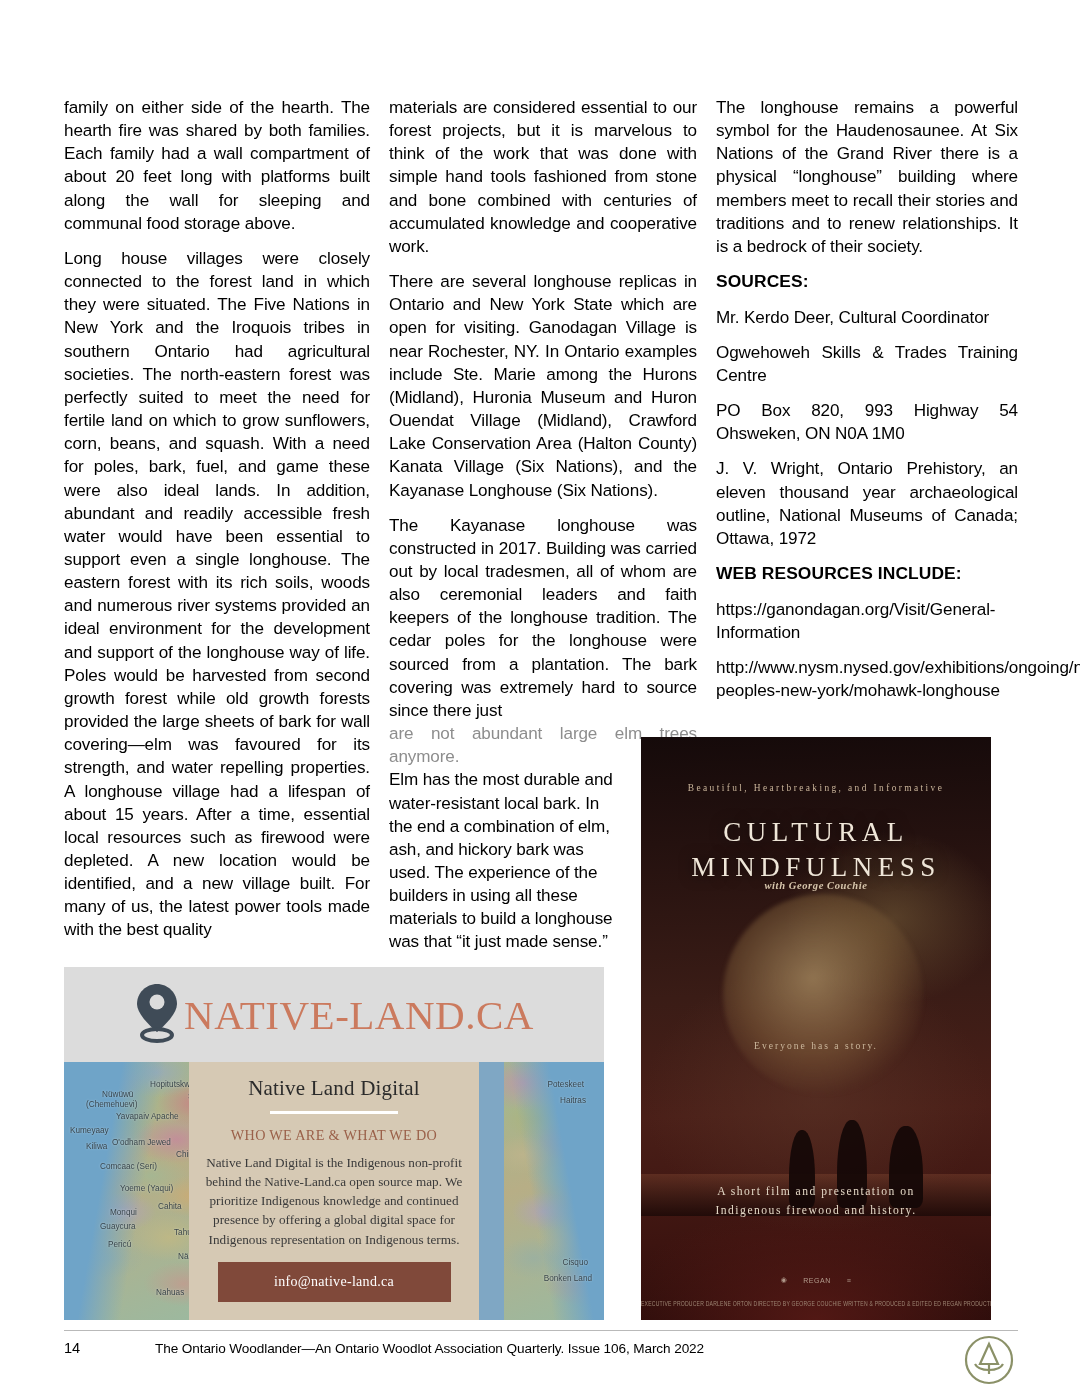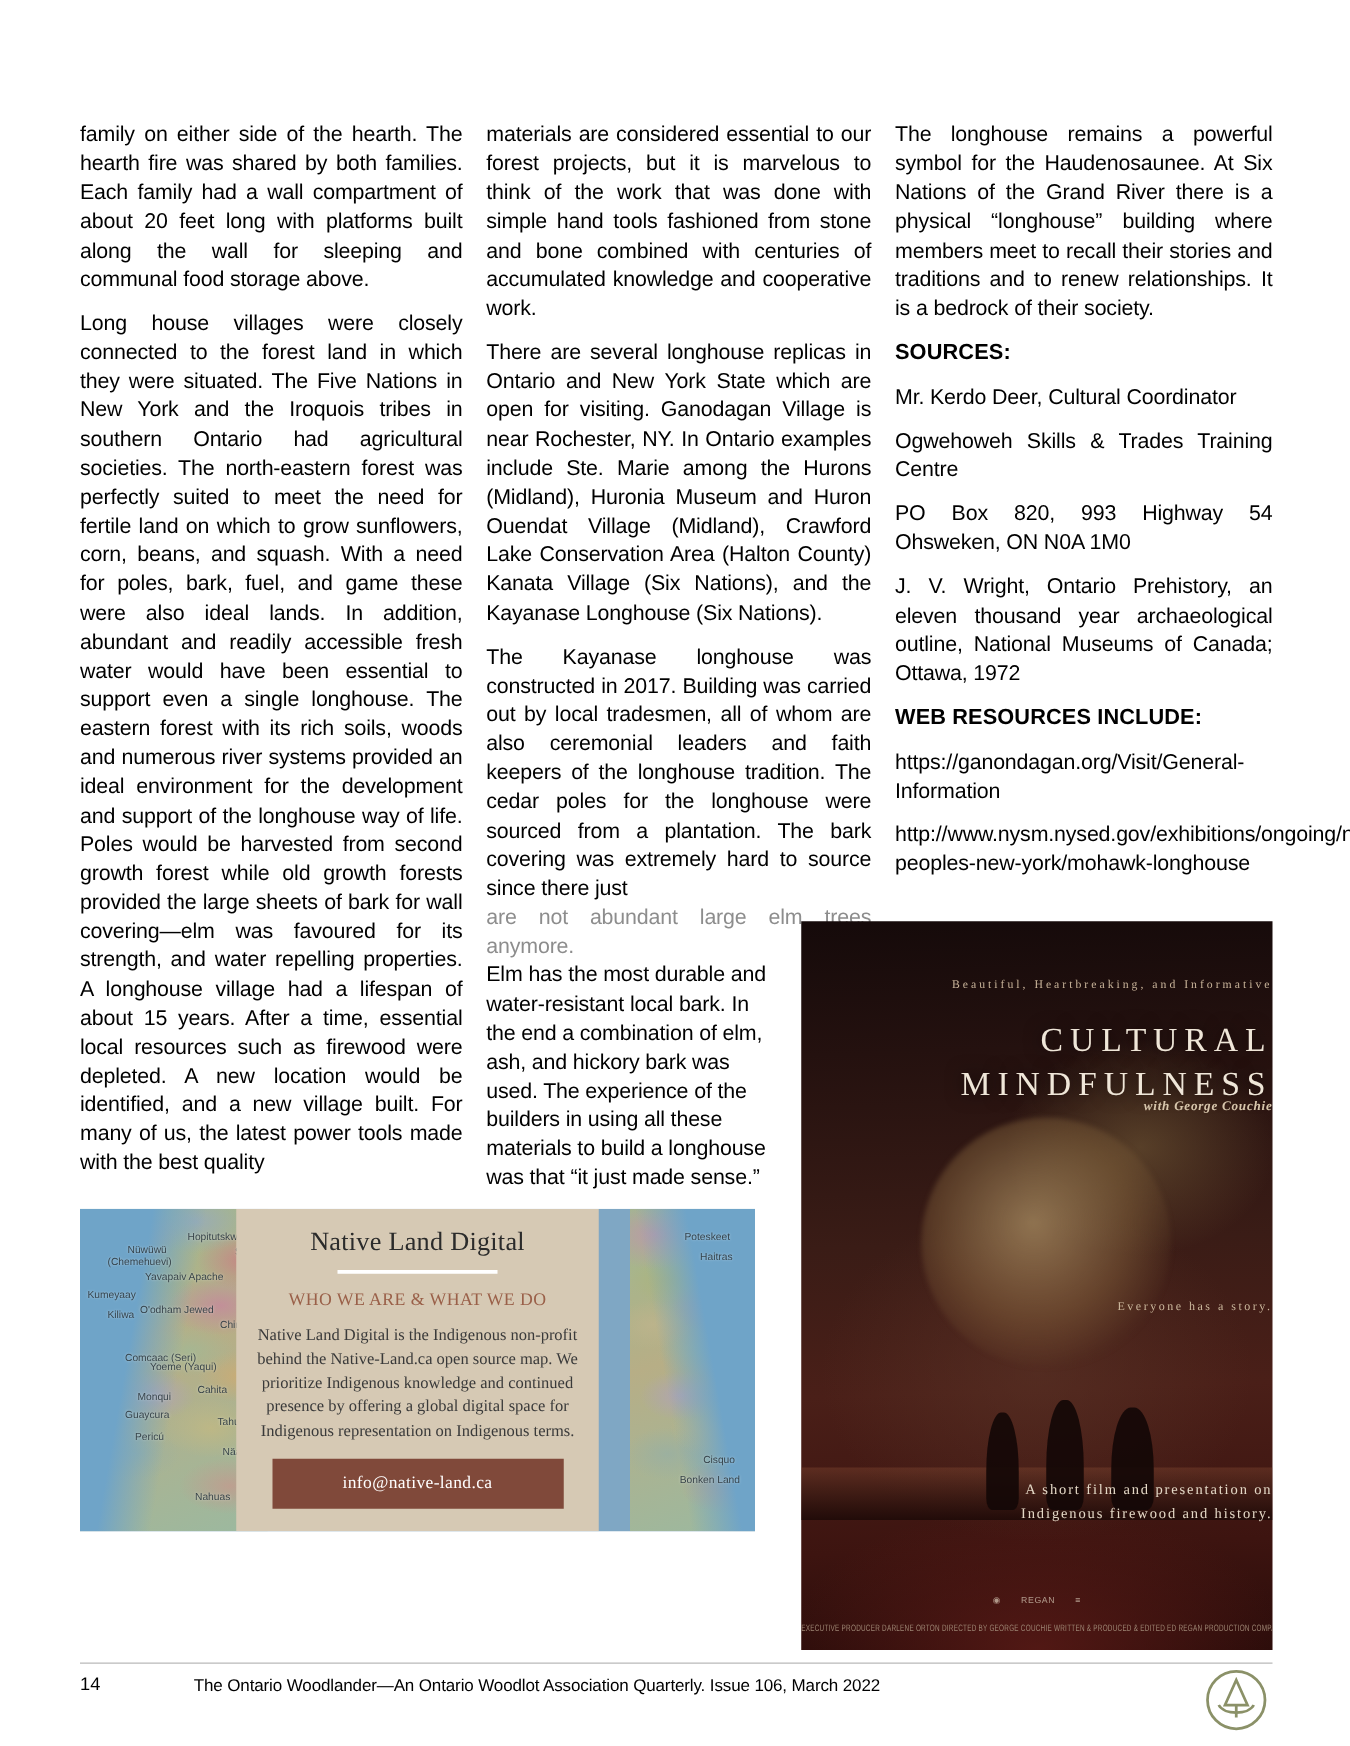--- a/index.html
+++ b/index.html
@@ -185,31 +185,31 @@
     border: none;
     letter-spacing: 0.3px;
     cursor: pointer;
   }
 
   
   #poster {
     position: absolute;
     left: 641px;
     top: 737px;
-    width: 377px;
+    width: 350px;
     height: 583px;
     overflow: hidden;
     background: #120707;
     background:
       radial-gradient(ellipse 150px 120px at 72% 31%, rgba(120,96,58,.55), transparent 72%),
       radial-gradient(ellipse 230px 180px at 50% 62%, rgba(92,54,40,.55), transparent 75%),
       radial-gradient(ellipse 260px 150px at 50% 100%, rgba(88,26,22,.85), transparent 78%),
       linear-gradient(178deg, #150a0a 0%, #24110f 18%, #3a1c16 44%, #4a1f18 64%, #3d1410 85%, #2a0c0a 100%);
     color: #e8ded2;
-    text-align: right;
+    text-align: center;
   }
   
   #poster-moon {
     position: absolute;
     left: 52%;
     top: 27%;
     width: 200px;
     height: 200px;
     margin-left: -100px;
     border-radius: 50%;
@@ -371,40 +371,50 @@
     <p class="src-line">Ogwehoweh Skills &amp; Trades Training Centre</p>
     <p class="src-line">PO Box 820, 993 Highway 54 Ohsweken, ON N0A 1M0</p>
     <p class="src-line">J. V. Wright, Ontario Prehistory, an eleven thousand year archaeological outline, National Museums of Canada; Ottawa, 1972</p>
     <div class="sec-head">WEB RESOURCES INCLUDE:</div>
     <p class="src-line">https://ganondagan.org/Visit/General-Information</p>
     <p class="src-line">http://www.nysm.nysed.gov/exhibitions/ongoing/native-peoples-new-york/mohawk-longhouse</p>
   </div>
 
   <div id="ad">
 
+    <div id="ad-header">
+      <span class="pin-icon">
+        <svg width="46" height="62" viewBox="0 0 46 62">
+          <path d="M23 2 C12 2 3 11 3 22 C3 34 23 50 23 50 C23 50 43 34 43 22 C43 11 34 2 23 2 Z" fill="#3f4b57"></path>
+          <circle cx="23" cy="20" r="7.5" fill="#dcdcdc"></circle>
+          <ellipse cx="23" cy="53" rx="15" ry="6" fill="none" stroke="#3f4b57" stroke-width="4"></ellipse>
+        </svg>
+      </span>
+      <span id="ad-logo-text">NATIVE-LAND.CA</span>
+    </div>
 
     <div id="ad-body">
       <div class="map-base" id="map-left"></div>
       <div id="ocean-left"></div>
       <div class="map-base" id="map-right"></div>
       <div id="ocean-right"></div>
 
       <div id="map-labels-left">
           <div class="map-label" style="left: 38px; top: 28px;">Nüwüwü</div>
           <div class="map-label" style="left: 22px; top: 38px;">(Chemehuevi)</div>
           <div class="map-label" style="left: 86px; top: 18px;">Hopitutskwa</div>
           <div class="map-label" style="left: 124px; top: 30px;">Shiwinna (Zuni)</div>
           <div class="map-label" style="left: 52px; top: 50px;">Yavapaiv Apache</div>
           <div class="map-label" style="left: 6px; top: 64px;">Kumeyaay</div>
           <div class="map-label" style="left: 130px; top: 58px;">Piro/Man</div>
           <div class="map-label" style="left: 132px; top: 68px;">Tiwa Trib</div>
           <div class="map-label" style="left: 22px; top: 80px;">Kiliwa</div>
           <div class="map-label" style="left: 48px; top: 76px;">O'odham Jewed</div>
           <div class="map-label" style="left: 112px; top: 88px;">Chiricahua Apac</div>
-          <div class="map-label" style="left: 36px; top: 115px;">Comcaac (Seri)</div>
+          <div class="map-label" style="left: 36px; top: 100px;">Comcaac (Seri)</div>
           <div class="map-label" style="left: 130px; top: 106px;">Yoi (Cond</div>
           <div class="map-label" style="left: 56px; top: 122px;">Yoeme (Yaqui)</div>
           <div class="map-label" style="left: 150px; top: 124px;">Tob</div>
           <div class="map-label" style="left: 46px; top: 146px;">Monqui</div>
           <div class="map-label" style="left: 94px; top: 140px;">Cahita</div>
           <div class="map-label" style="left: 128px; top: 148px;">Tepehuán</div>
           <div class="map-label" style="left: 36px; top: 160px;">Guaycura</div>
           <div class="map-label" style="left: 110px; top: 166px;">Tahues</div>
           <div class="map-label" style="left: 44px; top: 178px;">Pericú</div>
           <div class="map-label" style="left: 114px; top: 190px;">Näayerite (Cor</div>

